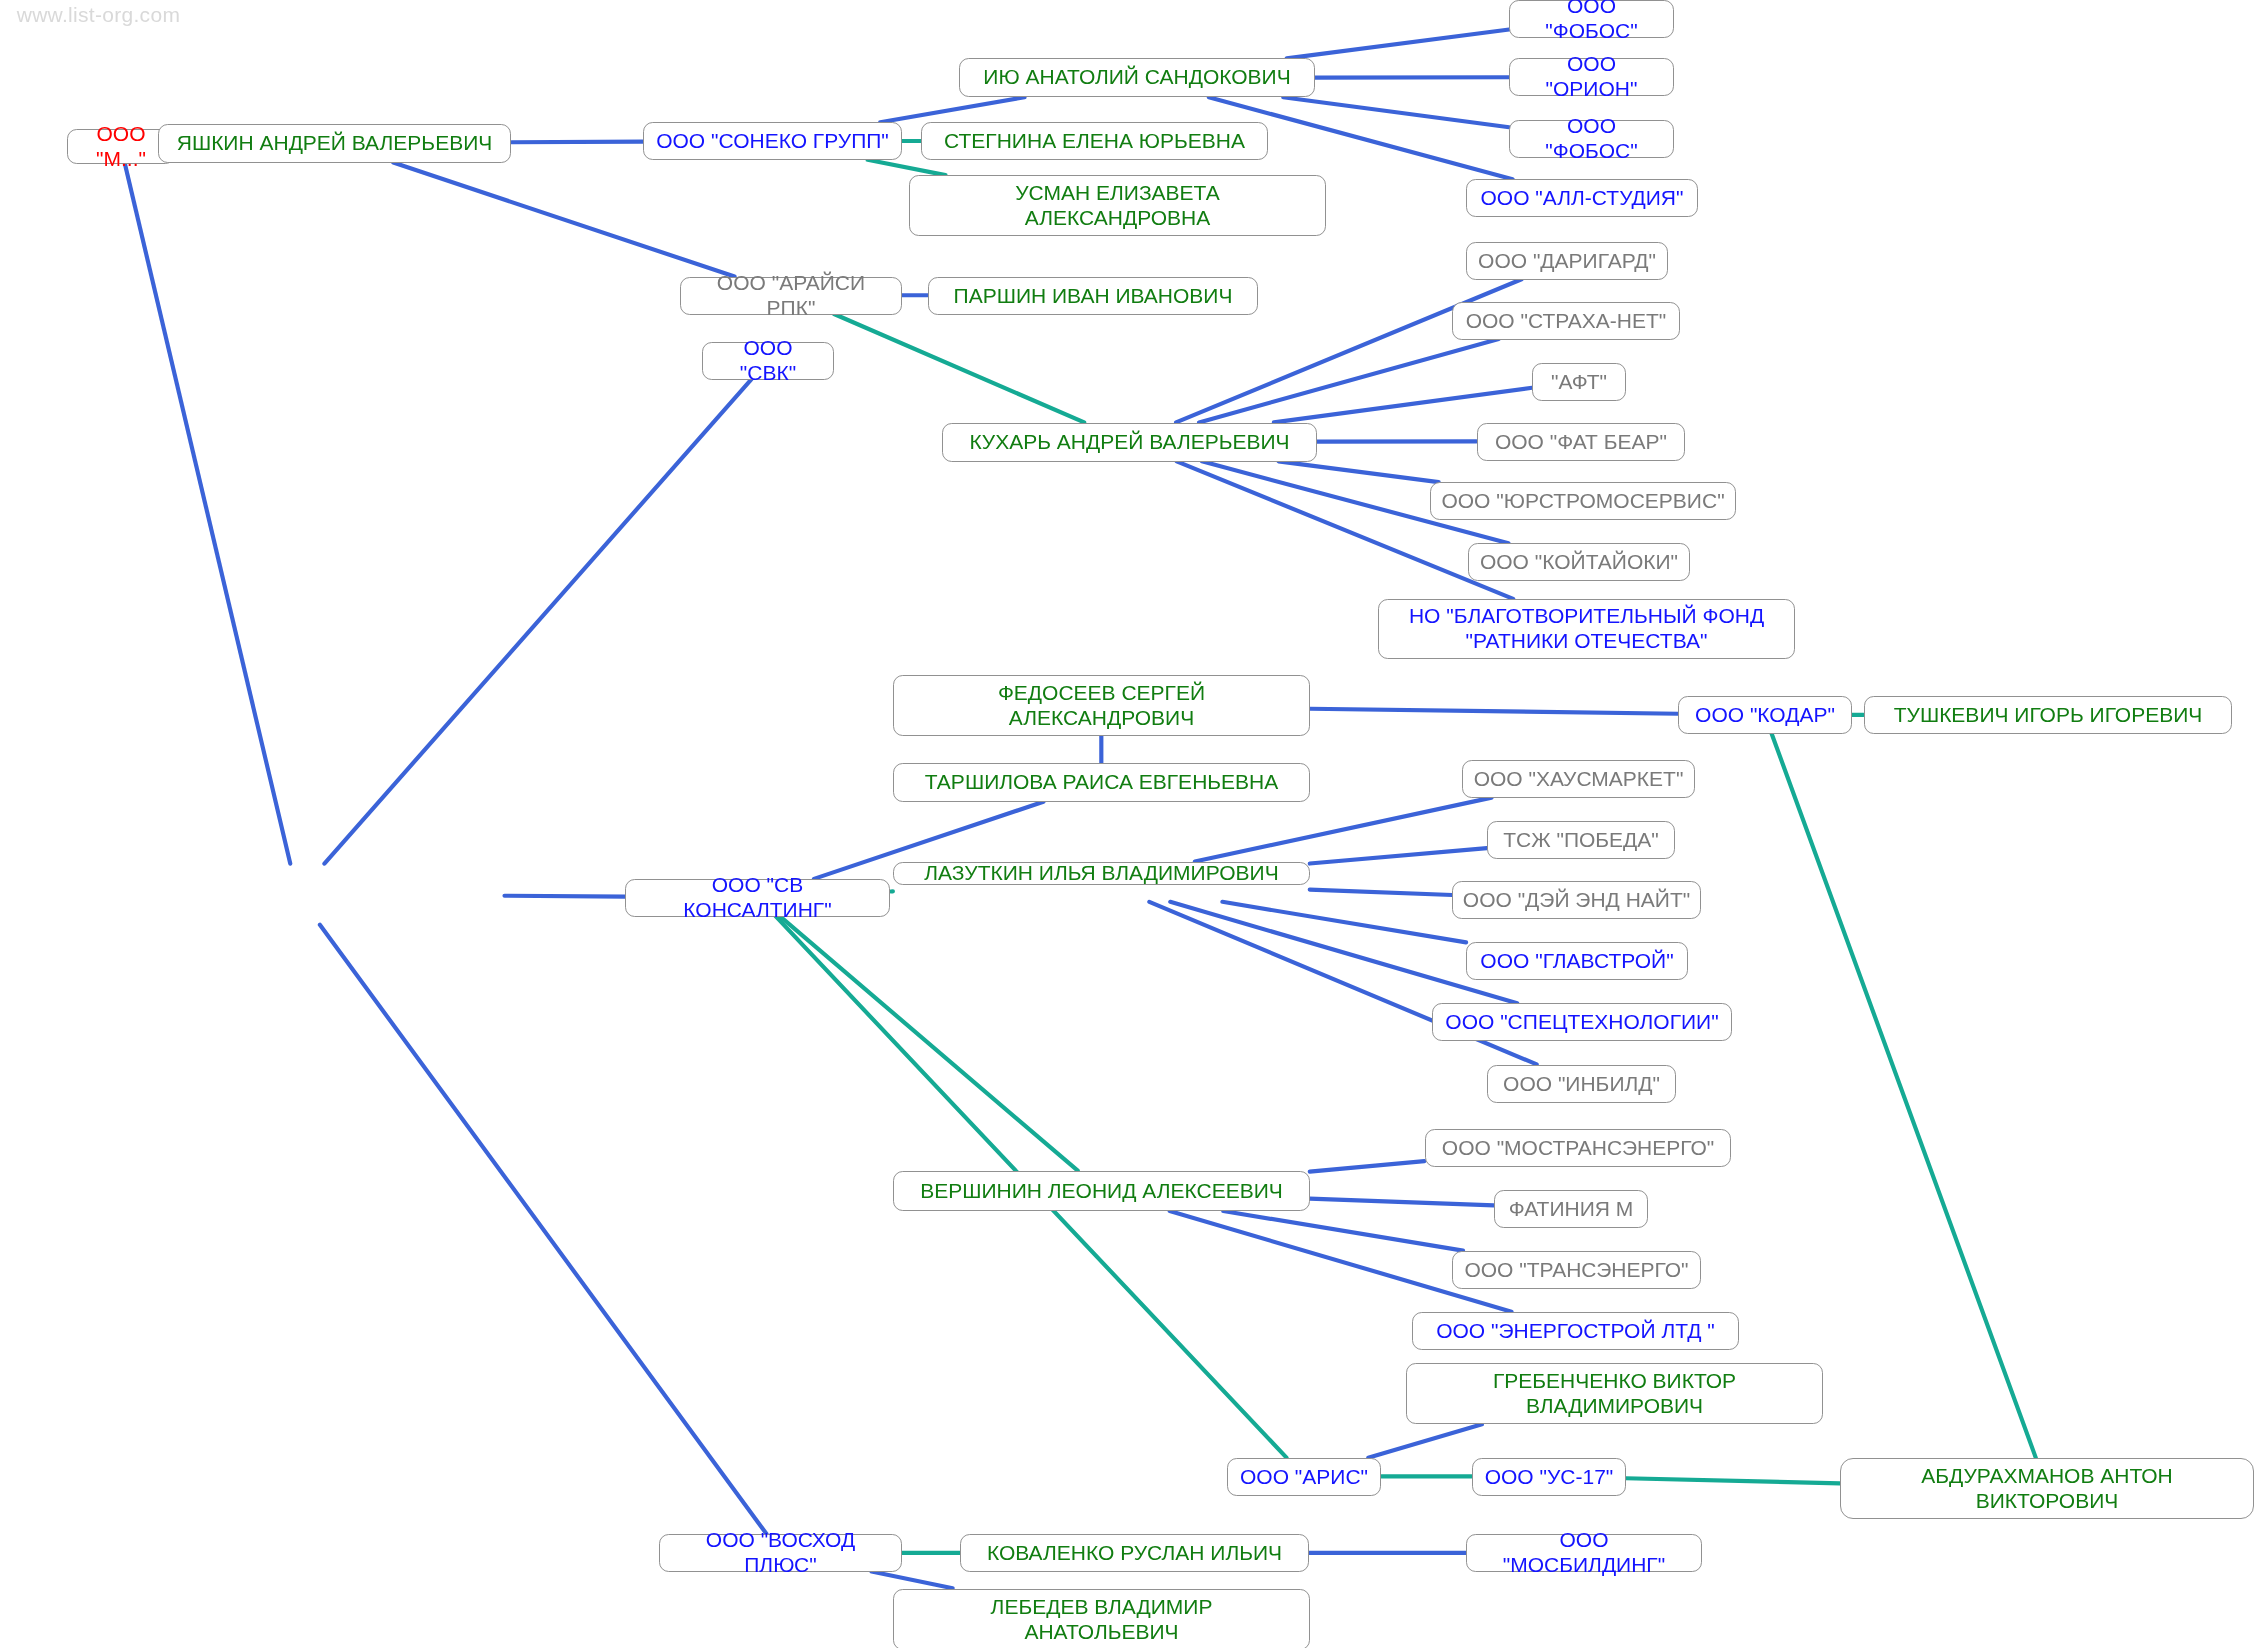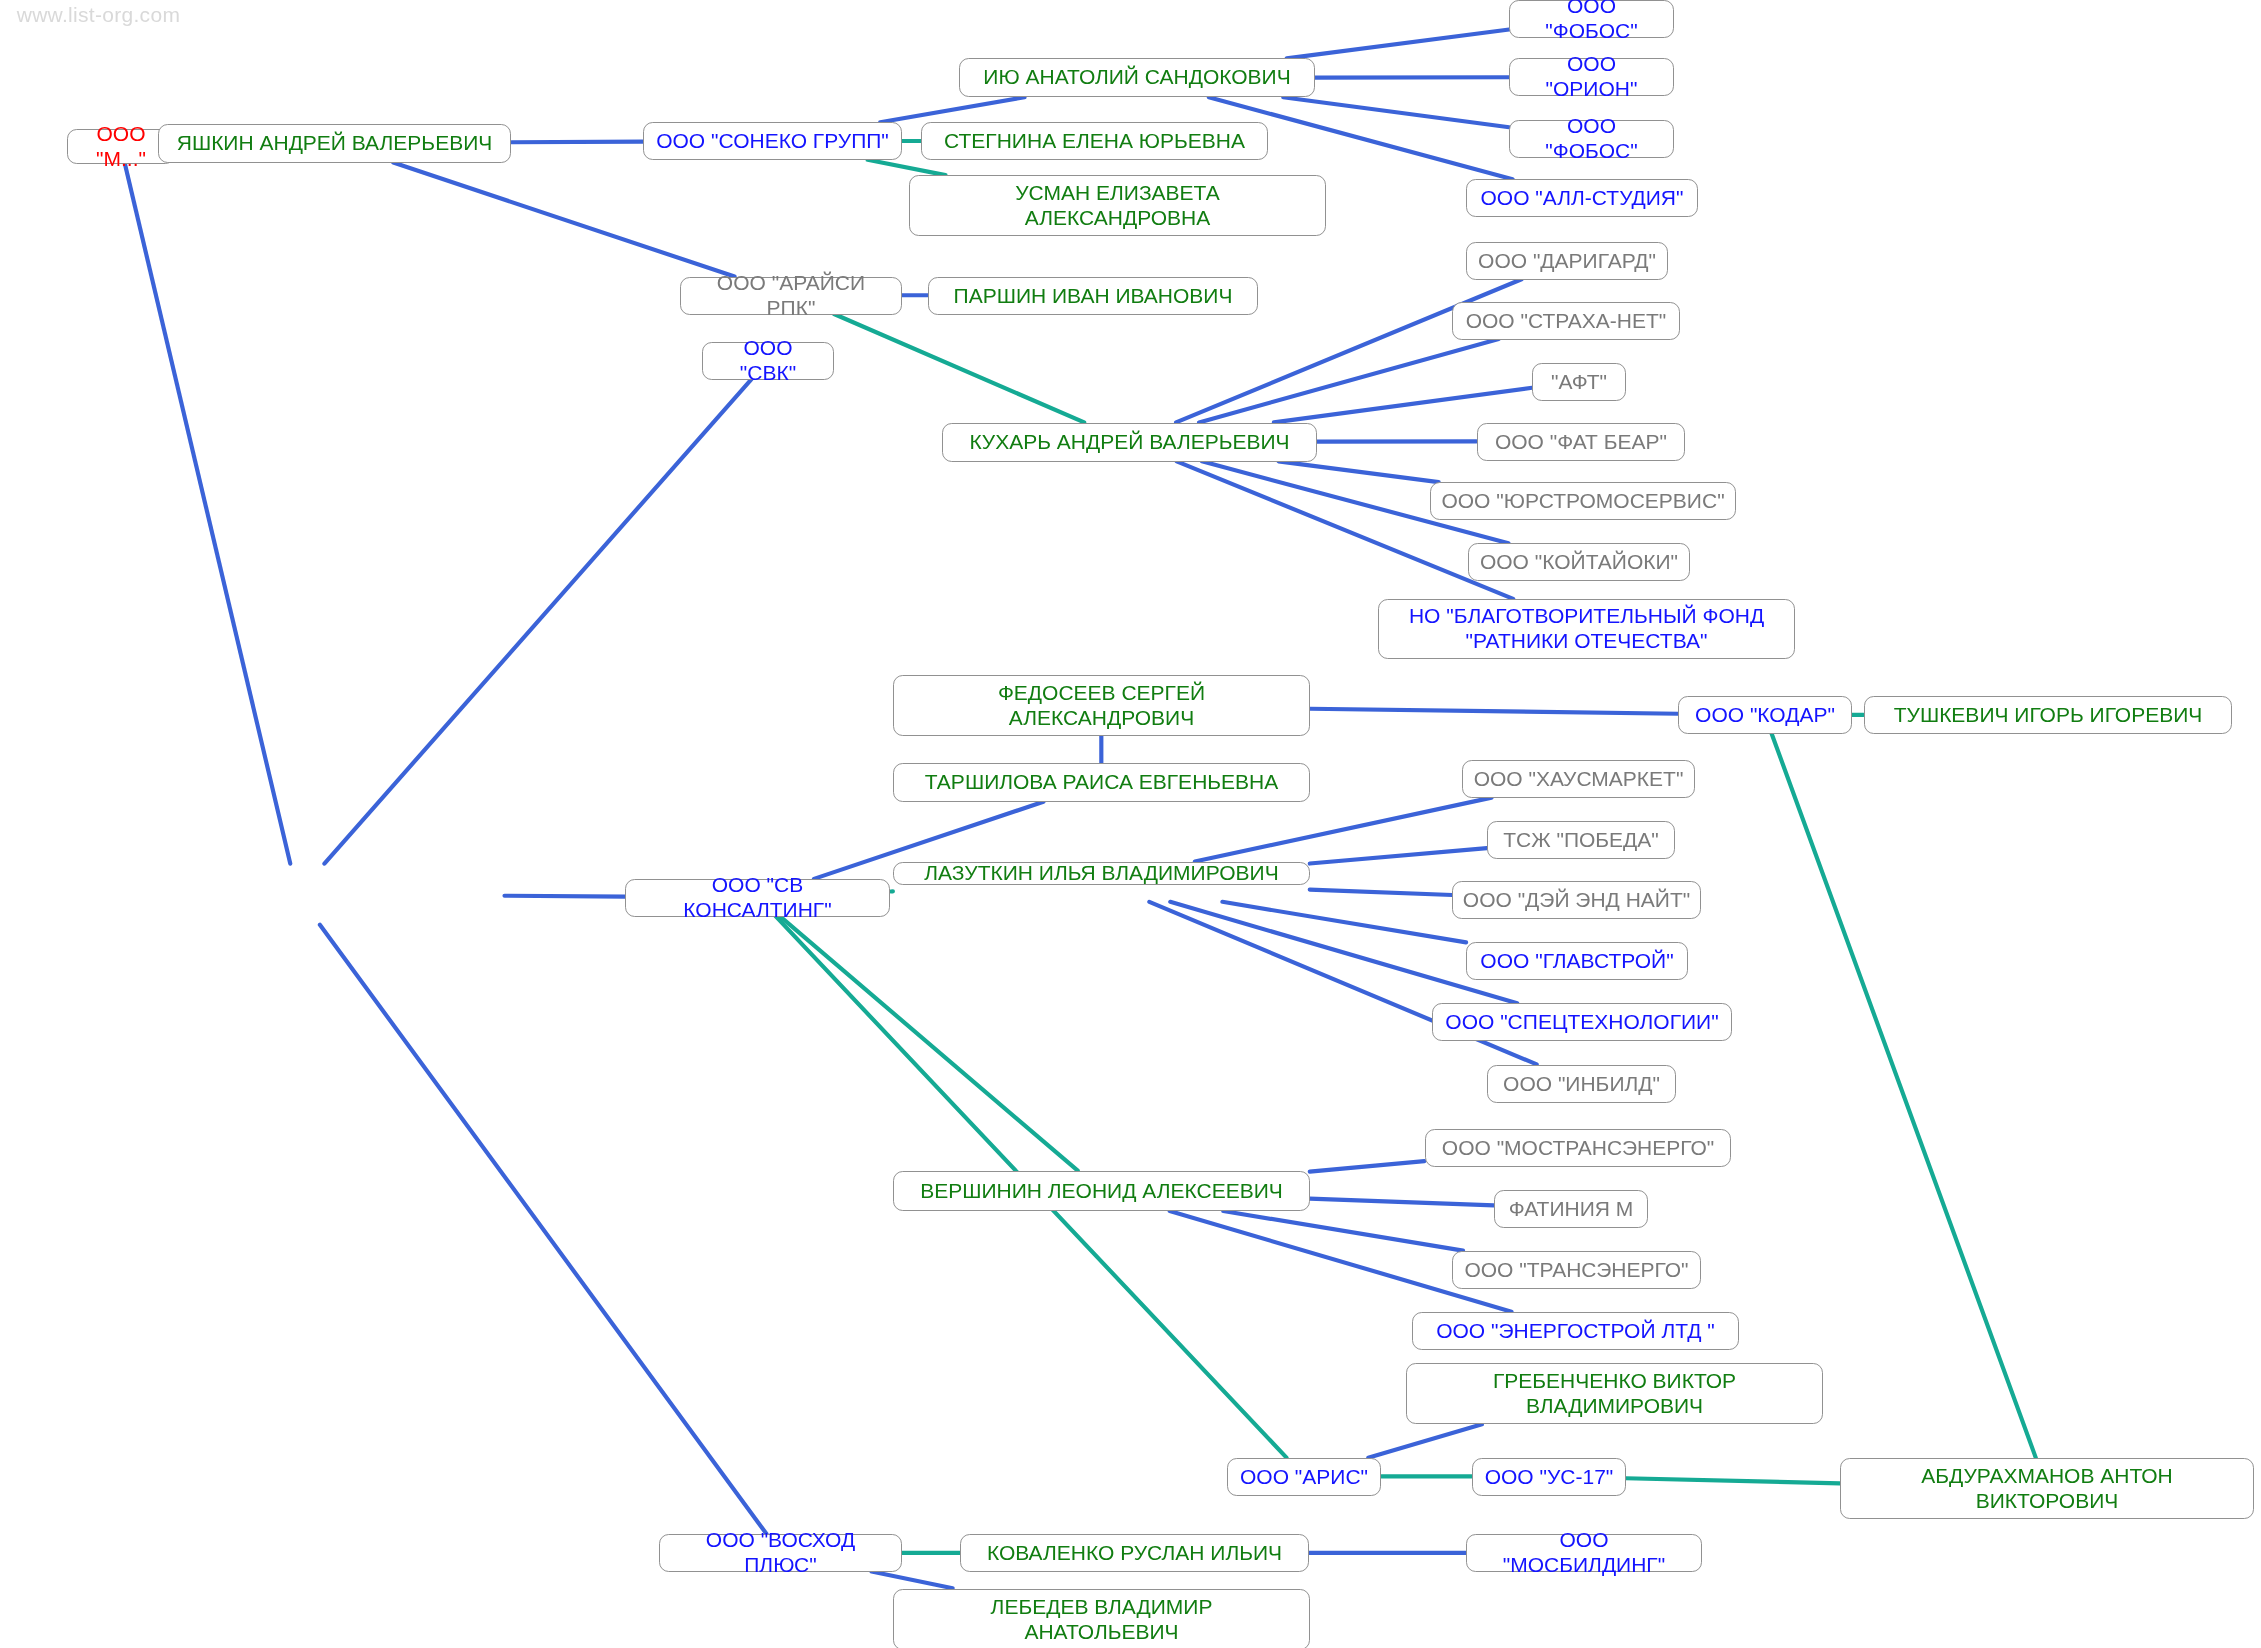--- a/index.html
+++ b/index.html
@@ -123,21 +123,21 @@
     <div class="node org-liquidated" style="left: 1487px; top: 1065px; width: 189px; height: 38px;">ООО "ИНБИЛД"</div>
     <div class="node person" style="left: 893px; top: 1171px; width: 417px; height: 40px;">ВЕРШИНИН ЛЕОНИД АЛЕКСЕЕВИЧ</div>
     <div class="node org-liquidated" style="left: 1425px; top: 1129px; width: 306px; height: 38px;">ООО "МОСТРАНСЭНЕРГО"</div>
     <div class="node org-liquidated" style="left: 1494px; top: 1190px; width: 154px; height: 38px;">ФАТИНИЯ М</div>
     <div class="node org-liquidated" style="left: 1452px; top: 1251px; width: 249px; height: 38px;">ООО "ТРАНСЭНЕРГО"</div>
     <div class="node org-active" style="left: 1412px; top: 1312px; width: 327px; height: 38px;">ООО "ЭНЕРГОСТРОЙ ЛТД "</div>
     <div class="node person" style="left: 1378px; top: 1363px; width: 417px; height: 61px; margin-left: 28px;">ГРЕБЕНЧЕНКО ВИКТОР
 ВЛАДИМИРОВИЧ</div>
     <div class="node org-active" style="left: 1227px; top: 1458px; width: 154px; height: 38px;">ООО "АРИС"</div>
     <div class="node org-active" style="left: 1472px; top: 1458px; width: 154px; height: 38px;">ООО "УС-17"</div>
-    <div class="node person" style="left: 1840px; top: 1458px; width: 414px; height: 61px;">АБДУРАХМАНОВ АНТОН
+    <div class="node person" style="left: 1840px; top: 1458px; width: 414px; height: 61px; border-radius: 13px;">АБДУРАХМАНОВ АНТОН
 ВИКТОРОВИЧ</div>
     <div class="node org-active" style="left: 659px; top: 1534px; width: 243px; height: 38px;">ООО "ВОСХОД ПЛЮС"</div>
     <div class="node person" style="left: 960px; top: 1534px; width: 349px; height: 38px;">КОВАЛЕНКО РУСЛАН ИЛЬИЧ</div>
     <div class="node org-active" style="left: 1466px; top: 1534px; width: 236px; height: 38px;">ООО "МОСБИЛДИНГ"</div>
     <div class="node person" style="left: 893px; top: 1589px; width: 417px; height: 61px;">ЛЕБЕДЕВ ВЛАДИМИР
 АНАТОЛЬЕВИЧ</div>
   </div>
 
 
 </body></html>

